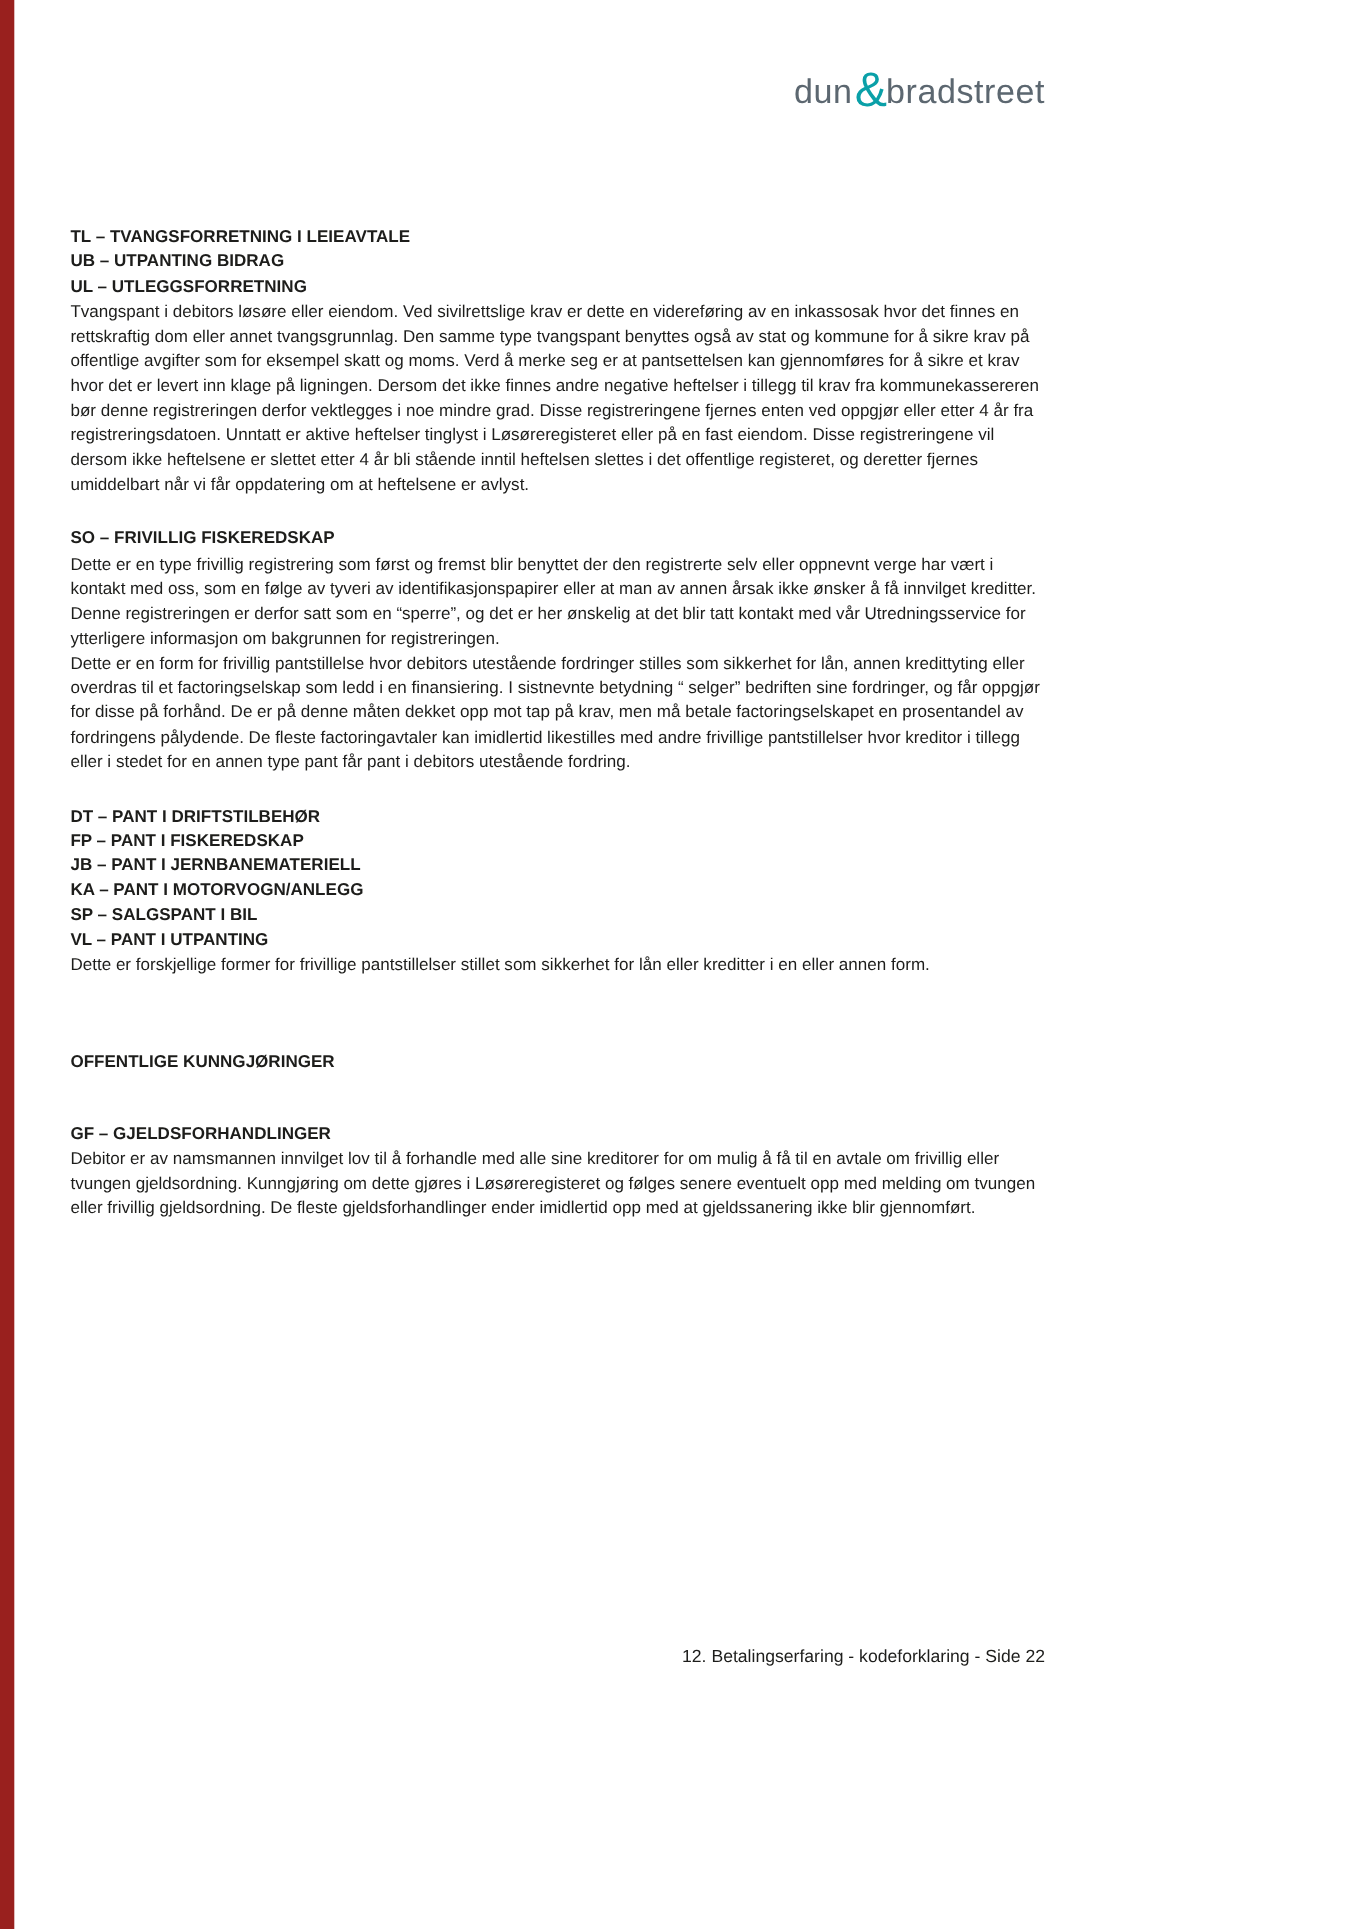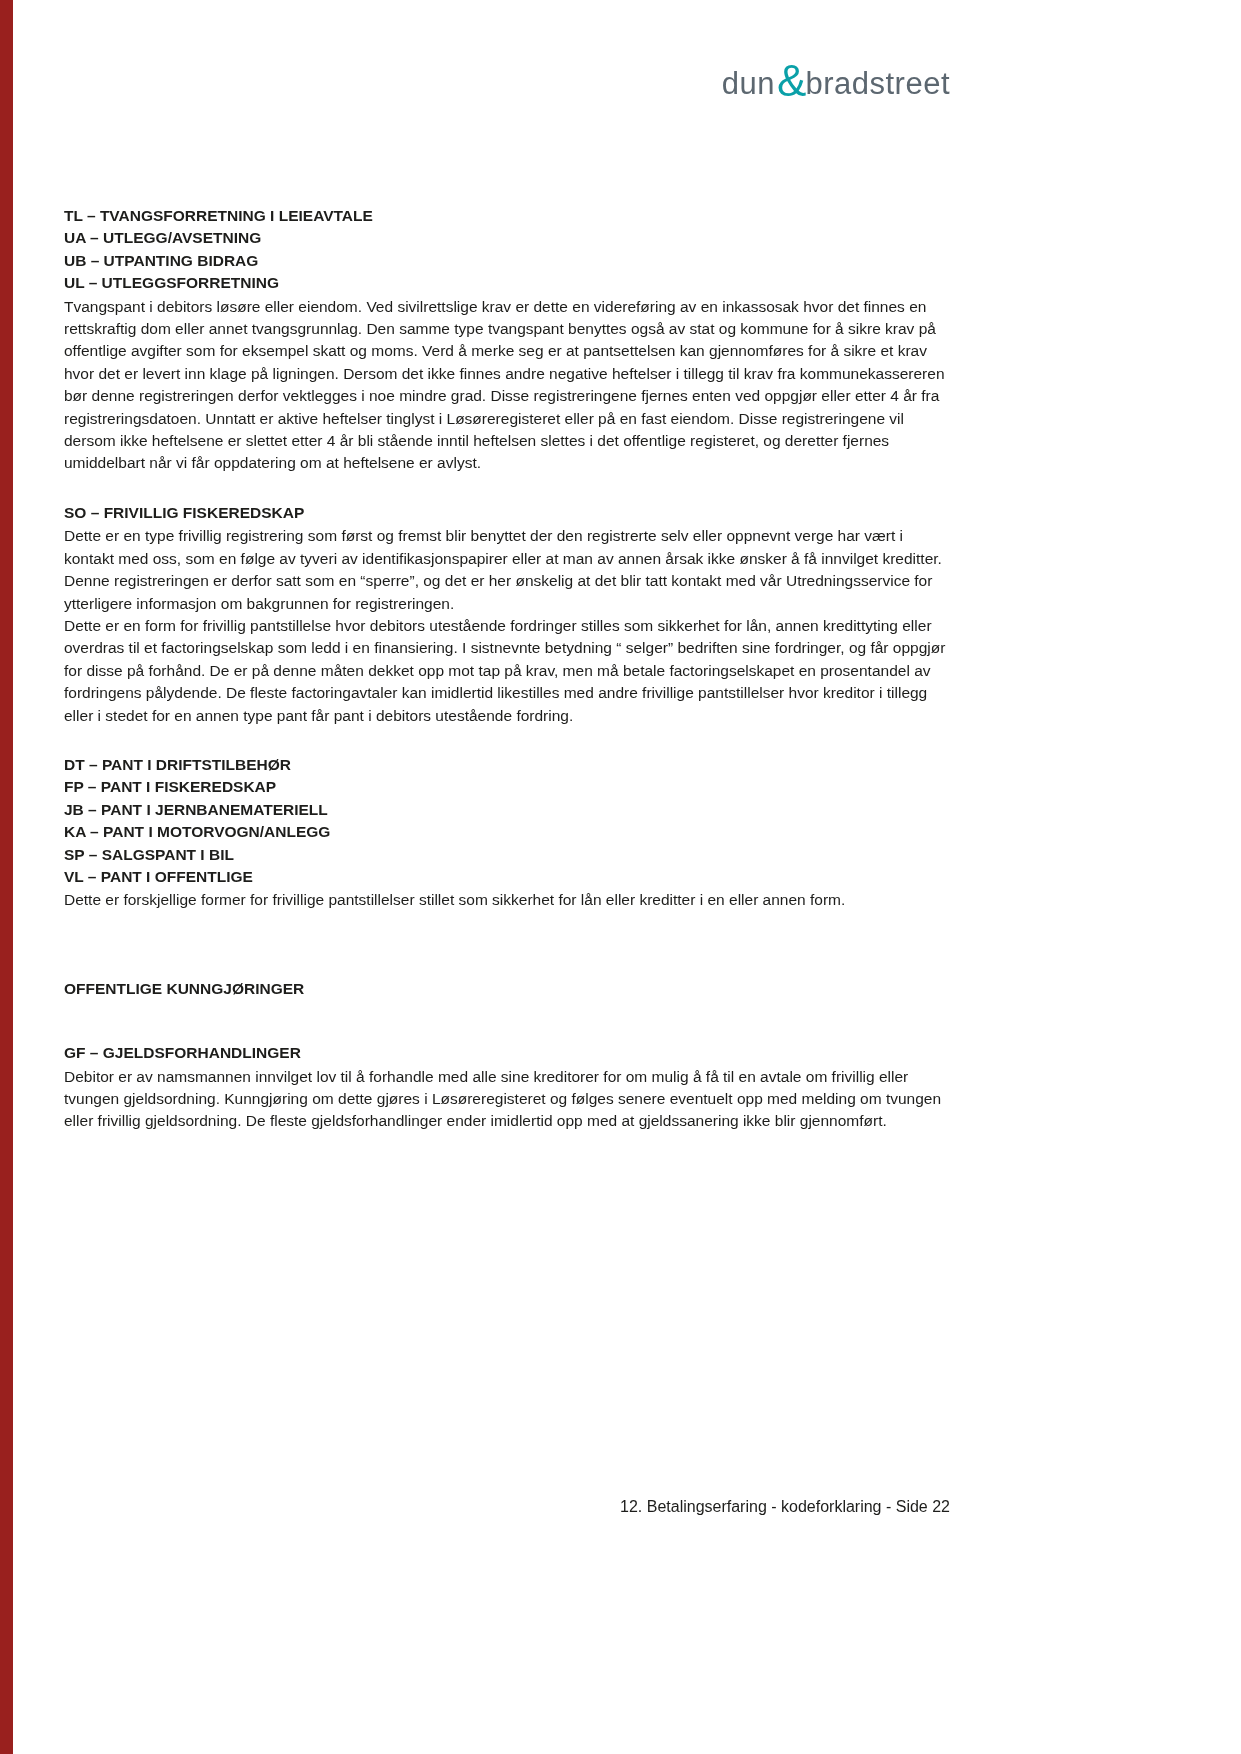--- a/index.html
+++ b/index.html
@@ -93,37 +93,36 @@
 
   <header class="logo">
     <span class="logo-dun">dun</span>
     <span class="logo-amp">&amp;</span>
     <span class="logo-bradstreet">bradstreet</span>
   </header>
 
   <main class="content">
       <div class="block heading-group">
         <div class="heading-line">TL – TVANGSFORRETNING I LEIEAVTALE</div>
-        <div class="heading-line">UA – UTLEGG/AVSETNING</div>
         <div class="heading-line">UB – UTPANTING BIDRAG</div>
         <div class="heading-line">UL – UTLEGGSFORRETNING</div>
       </div>
       <div class="block paragraph">Tvangspant i debitors løsøre eller eiendom. Ved sivilrettslige krav er dette en videreføring av en inkassosak hvor det finnes en rettskraftig dom eller annet tvangsgrunnlag. Den samme type tvangspant benyttes også av stat og kommune for å sikre krav på offentlige avgifter som for eksempel skatt og moms. Verd å merke seg er at pantsettelsen kan gjennomføres for å sikre et krav hvor det er levert inn klage på ligningen. Dersom det ikke finnes andre negative heftelser i tillegg til krav fra kommunekassereren bør denne registreringen derfor vektlegges i noe mindre grad. Disse registreringene fjernes enten ved oppgjør eller etter 4 år fra registreringsdatoen. Unntatt er aktive heftelser tinglyst i Løsøreregisteret eller på en fast eiendom. Disse registreringene vil dersom ikke heftelsene er slettet etter 4 år bli stående inntil heftelsen slettes i det offentlige registeret, og deretter fjernes umiddelbart når vi får oppdatering om at heftelsene er avlyst.</div>
       <div class="block heading-group">
         <div class="heading-line">SO – FRIVILLIG FISKEREDSKAP</div>
       </div>
       <div class="block paragraph">Dette er en type frivillig registrering som først og fremst blir benyttet der den registrerte selv eller oppnevnt verge har vært i kontakt med oss, som en følge av tyveri av identifikasjonspapirer eller at man av annen årsak ikke ønsker å få innvilget kreditter. Denne registreringen er derfor satt som en “sperre”, og det er her ønskelig at det blir tatt kontakt med vår Utredningsservice for ytterligere informasjon om bakgrunnen for registreringen.</div>
       <div class="block paragraph">Dette er en form for frivillig pantstillelse hvor debitors utestående fordringer stilles som sikkerhet for lån, annen kredittyting eller overdras til et factoringselskap som ledd i en finansiering. I sistnevnte betydning “ selger” bedriften sine fordringer, og får oppgjør for disse på forhånd. De er på denne måten dekket opp mot tap på krav, men må betale factoringselskapet en prosentandel av fordringens pålydende. De fleste factoringavtaler kan imidlertid likestilles med andre frivillige pantstillelser hvor kreditor i tillegg eller i stedet for en annen type pant får pant i debitors utestående fordring.</div>
       <div class="block heading-group">
         <div class="heading-line">DT – PANT I DRIFTSTILBEHØR</div>
         <div class="heading-line">FP – PANT I FISKEREDSKAP</div>
         <div class="heading-line">JB – PANT I JERNBANEMATERIELL</div>
         <div class="heading-line">KA – PANT I MOTORVOGN/ANLEGG</div>
         <div class="heading-line">SP – SALGSPANT I BIL</div>
-        <div class="heading-line">VL – PANT I OFFENTLIGE</div>
+        <div class="heading-line">VL – PANT I UTPANTING</div>
       </div>
       <div class="block paragraph">Dette er forskjellige former for frivillige pantstillelser stillet som sikkerhet for lån eller kreditter i en eller annen form.</div>
       <div class="block section-title">OFFENTLIGE KUNNGJØRINGER</div>
       <div class="block heading-group">
         <div class="heading-line">GF – GJELDSFORHANDLINGER</div>
       </div>
       <div class="block paragraph">Debitor er av namsmannen innvilget lov til å forhandle med alle sine kreditorer for om mulig å få til en avtale om frivillig eller tvungen gjeldsordning. Kunngjøring om dette gjøres i Løsøreregisteret og følges senere eventuelt opp med melding om tvungen eller frivillig gjeldsordning. De fleste gjeldsforhandlinger ender imidlertid opp med at gjeldssanering ikke blir gjennomført.</div>
     </main>
 
   <footer class="footer">

